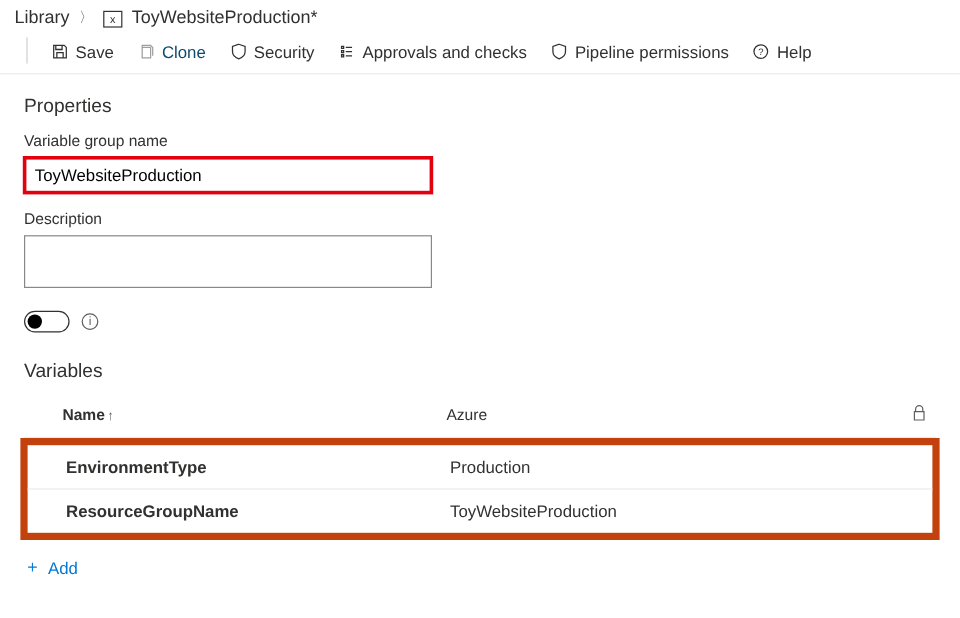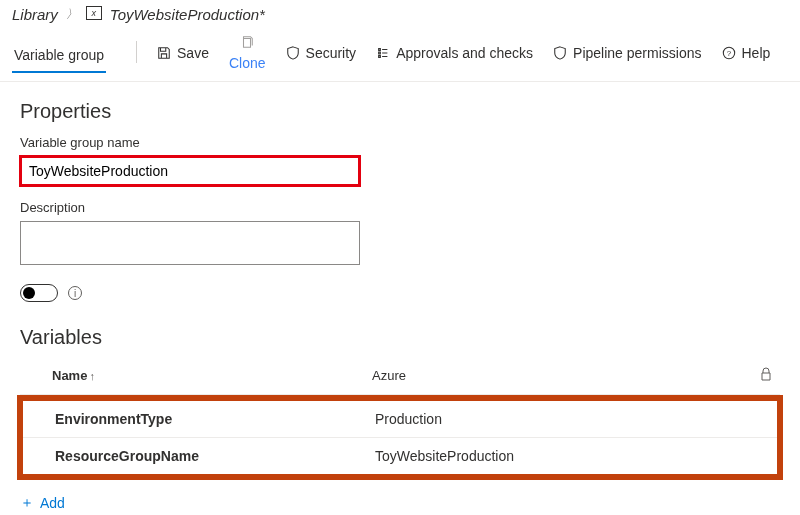--- a/index.html
+++ b/index.html
@@ -6,25 +6,24 @@
   body {
     margin: 0;
     font-family: "Segoe UI", -apple-system, BlinkMacSystemFont, sans-serif;
     font-size: 14px;
     color: #323130;
     background: #fff;
     width: 800px;
   }
   .breadcrumb {
     display: flex;
-    align-items: flex-start;
+    align-items: flex-end;
     gap: 8px;
     padding: 6px 12px 2px;
     font-size: 15px;
-    font-style: italic;
   }
   .breadcrumb .chev { color: #605e5c; font-size: 12px; }
   .breadcrumb .icon-box {
     width: 16px; height: 14px; border: 1px solid #323130; font-size: 9px;
     display: inline-flex; align-items: center; justify-content: center;
   }
   .toolbar {
     display: flex;
     align-items: center;
     padding: 4px 12px 0;
@@ -34,23 +33,23 @@
     padding: 10px 2px 8px;
     margin-right: 20px;
     border-bottom: 2px solid #0078d4;
     font-weight: 400;
   }
   .vsep { width: 1px; height: 22px; background: #d2d0ce; margin: 0 10px 6px; }
   .tbbtn {
     display: inline-flex; align-items: center; gap: 6px;
     padding: 6px 10px 10px; cursor: pointer; color: #323130;
   }
-  .tbbtn.disabled { color: #3b82f6; cursor: default; flex-direction: column; }
+  .tbbtn.disabled { color: #0c4a6e; cursor: default; }
   .tbbtn svg { flex-shrink: 0; }
-  .section-title { font-size: 20px; font-weight: 400; margin: 18px 0 8px; padding: 0 20px; }
+  .section-title { font-size: 16px; font-weight: 400; margin: 18px 0 8px; padding: 0 20px; }
   .field-label { font-size: 13px; color: #323130; padding: 4px 20px; }
   .input {
     margin: 2px 20px 10px; width: 340px; height: 30px;
     border: 1px solid #8a8886; padding: 4px 8px; font: inherit;
   }
   .textarea {
     margin: 2px 20px 10px; width: 340px; height: 44px;
     border: 1px solid #8a8886; padding: 4px 8px; font: inherit; resize: none;
   }
   .highlight-name { outline: 3px solid #e3000f; outline-offset: -2px; }
@@ -94,21 +93,20 @@
 
 
 <div class="breadcrumb">
   <span>Library</span>
   <span class="chev">〉</span>
   <span class="icon-box">x</span>
   <span>ToyWebsiteProduction*</span>
 </div>
 
 <div class="toolbar">
-  <div class="tab">Variable group</div>
   <div class="vsep"></div>
 
   <div class="tbbtn">
     <svg width="14" height="14" viewBox="0 0 16 16">
         <path fill="none" stroke="#323130" stroke-width="1.2" d="M2 2h10l2 2v10H2z M4 2v4h6V2 M5 14v-5h6v5"></path>
       </svg>
     <span>Save</span>
   </div>
 
   <div class="tbbtn disabled">

